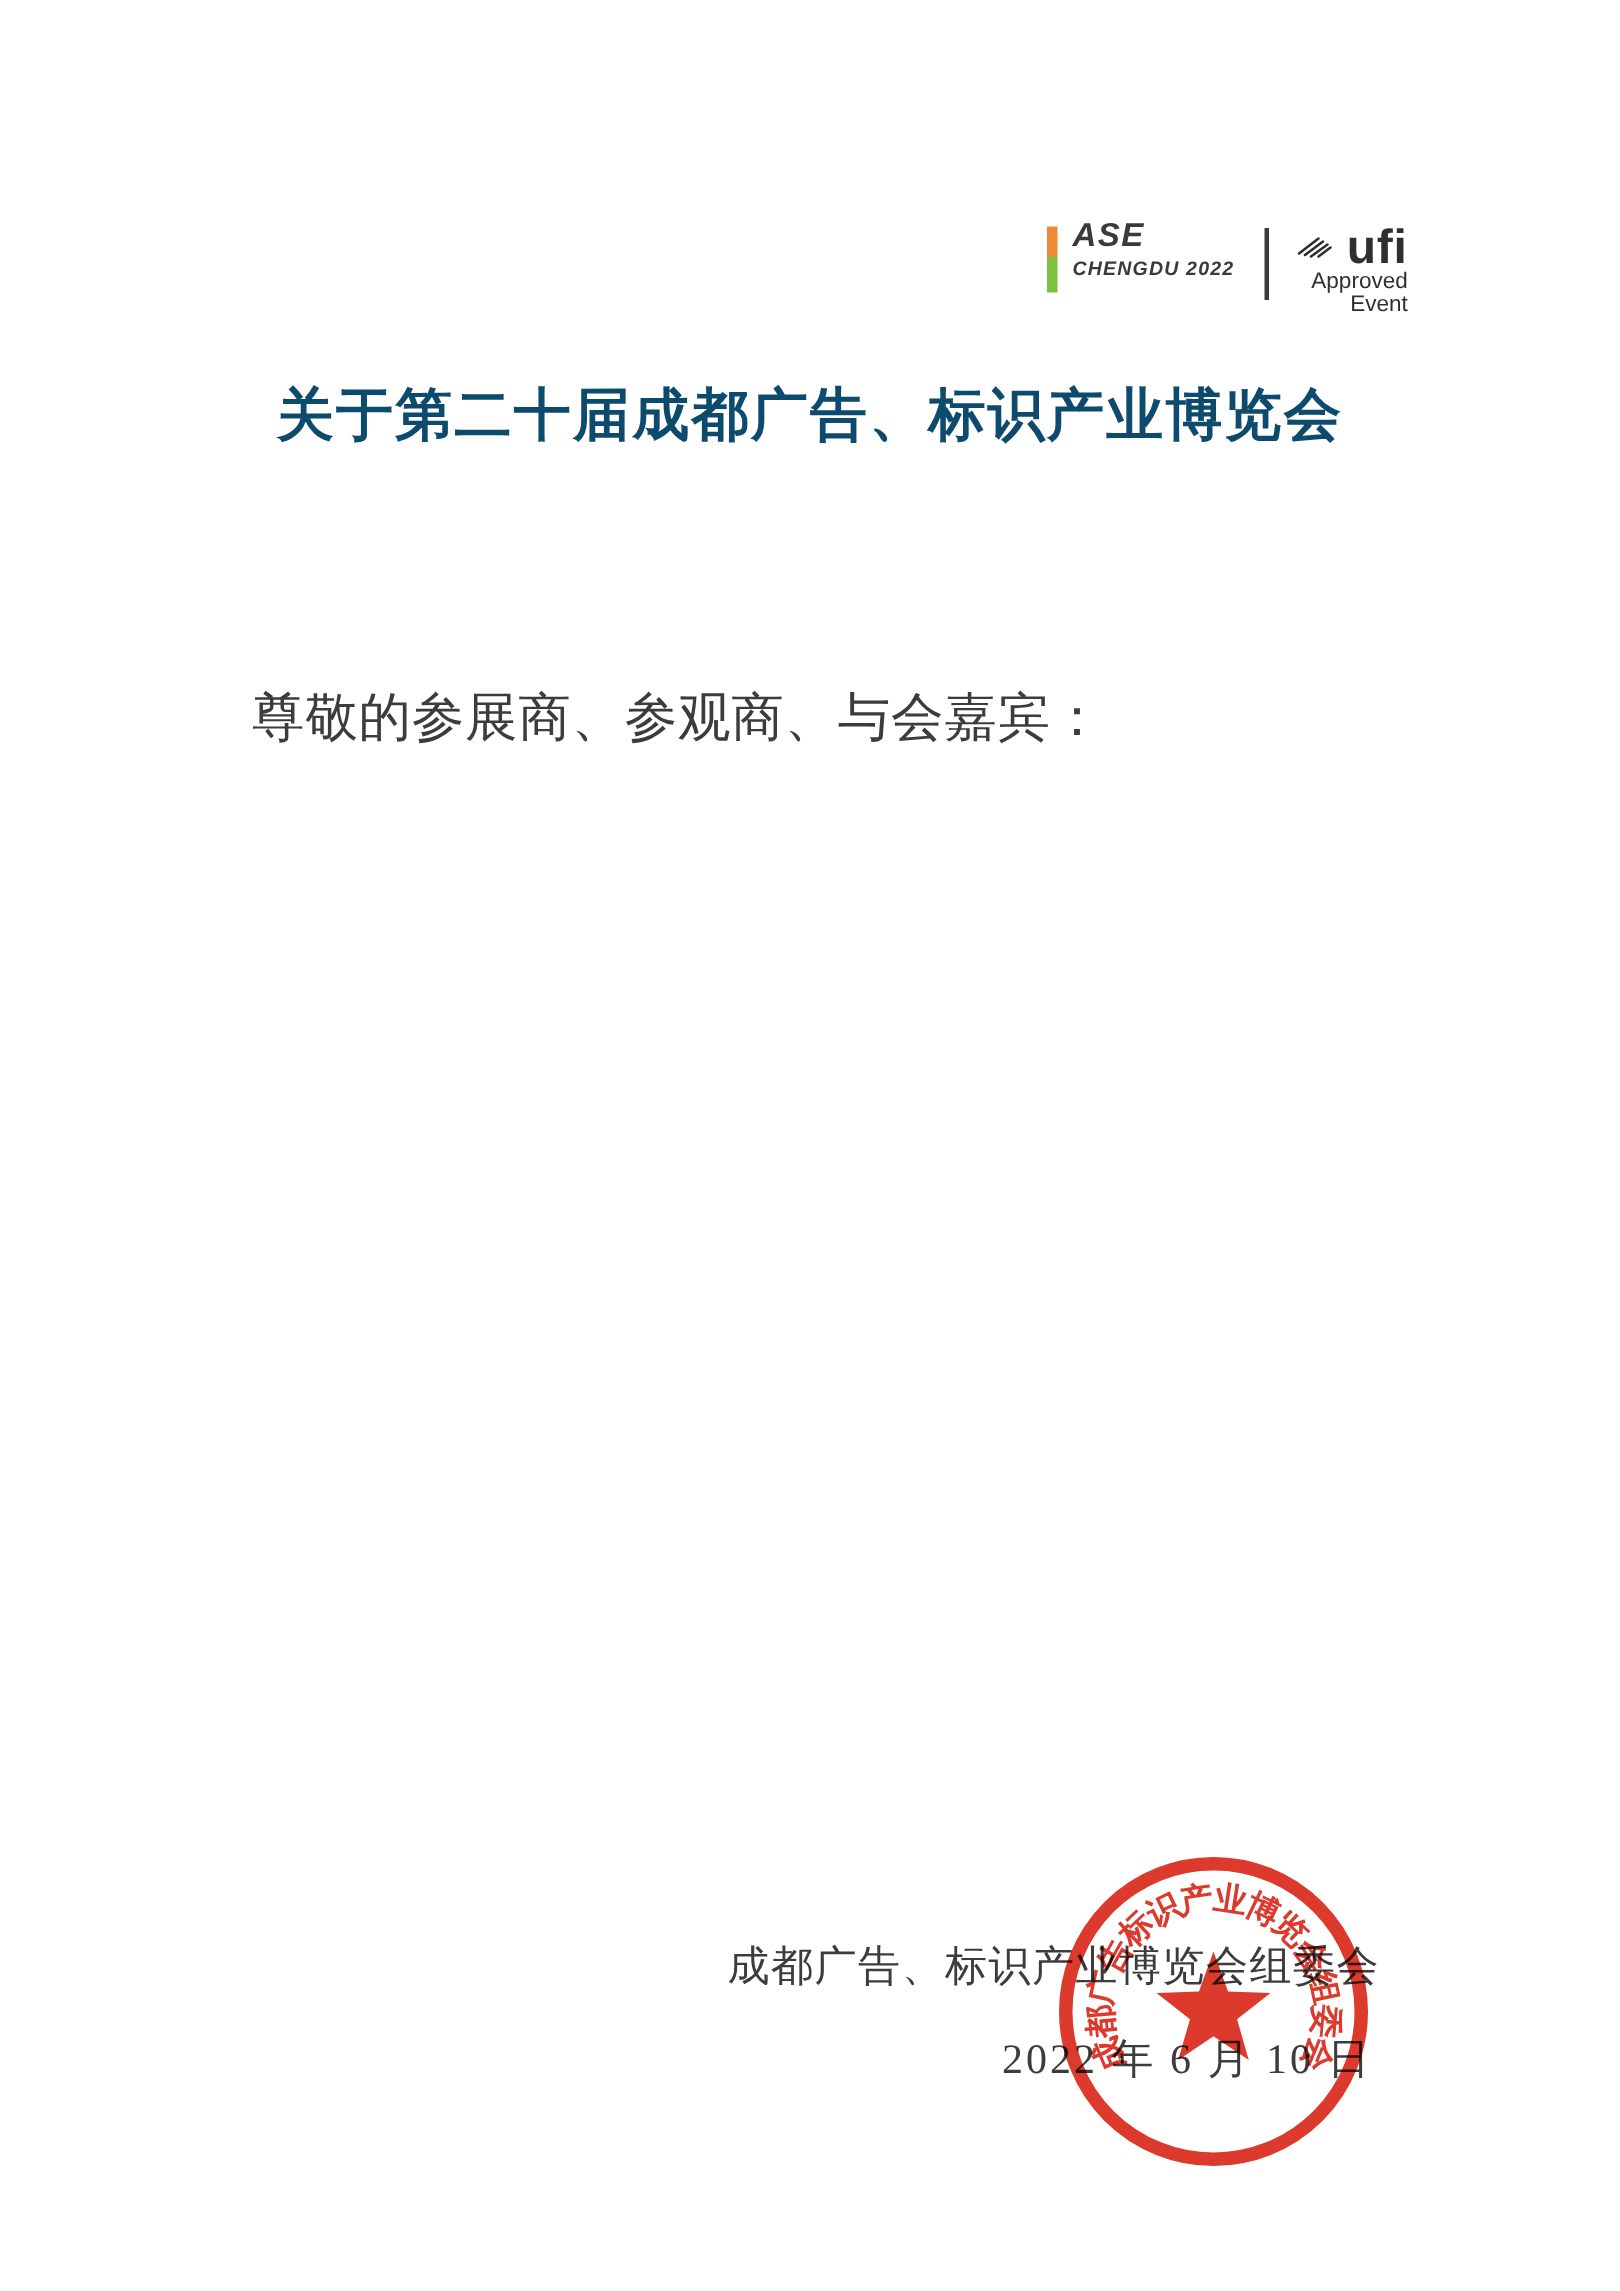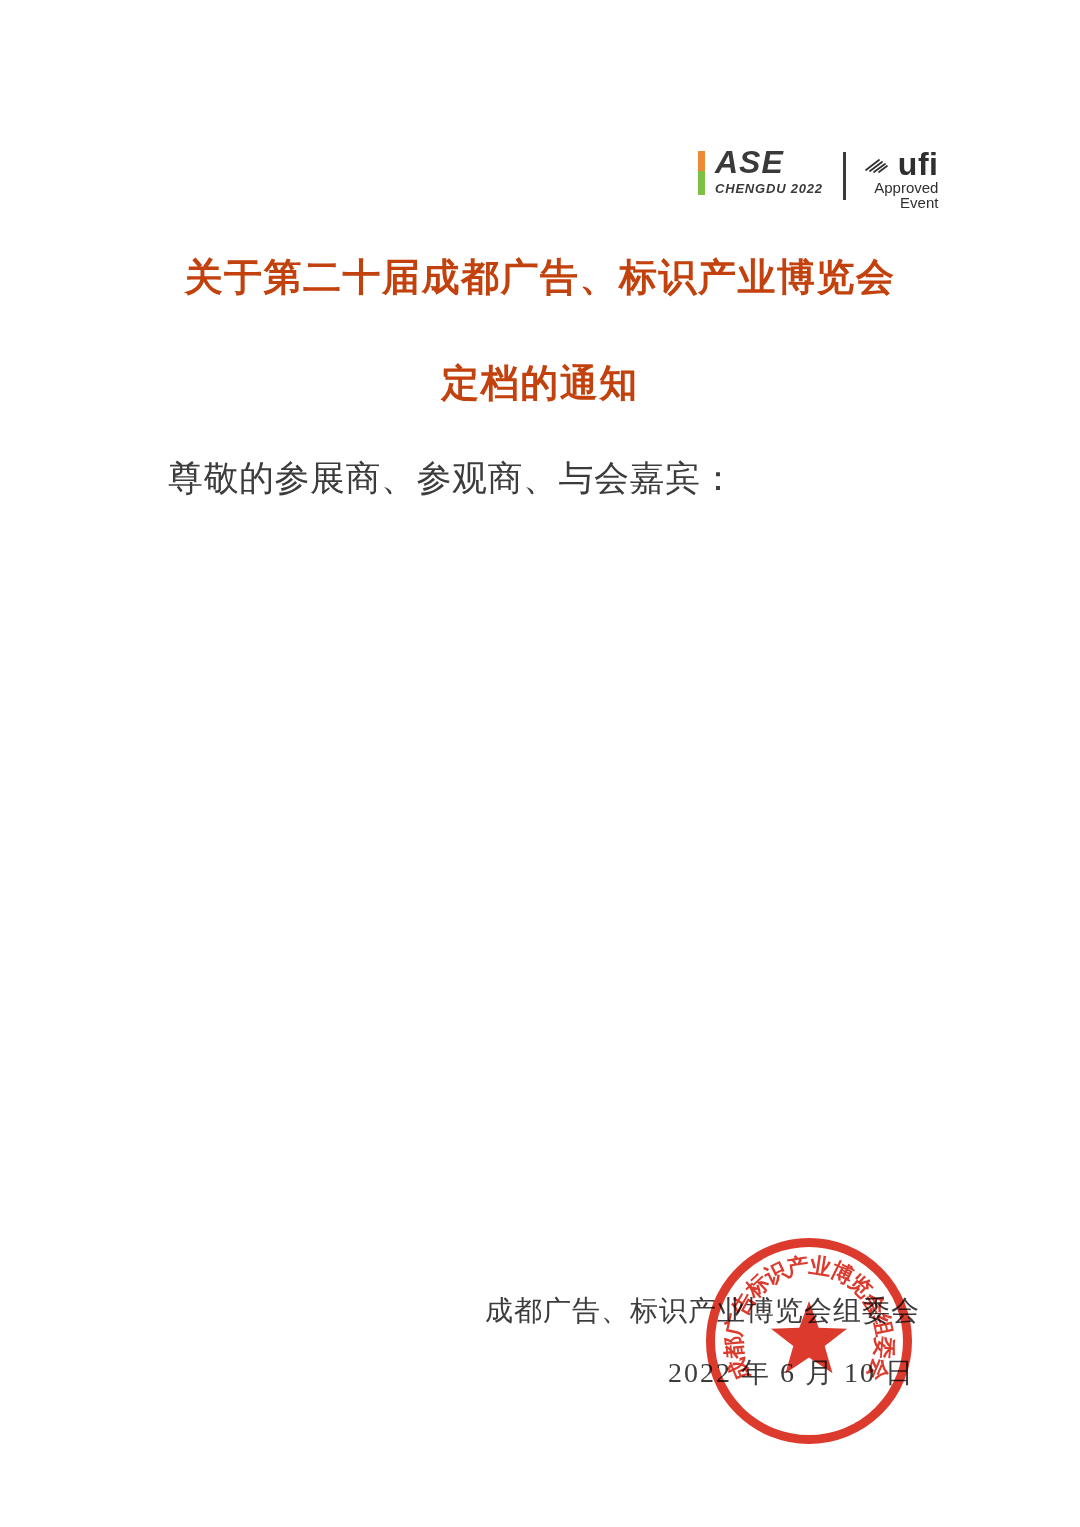--- a/index.html
+++ b/index.html
@@ -7,33 +7,33 @@
     width:1080px;height:1527px;background:#ffffff;position:relative;
     font-family:"Liberation Serif","DejaVu Serif",serif;color:#3c3c3c;
     overflow:hidden;
   }
   
   .logo{position:absolute;top:146px;left:698px;display:flex;align-items:flex-start;}
   .ase-bar{width:7px;height:44px;margin:5px 10px 0 0;
     background:linear-gradient(to bottom,#EE8A33 0 46%,#7CC142 46% 100%);}
   .ase-block{font-family:"Liberation Sans","DejaVu Sans",sans-serif;
     font-style:italic;font-weight:700;color:#3a3a3a;line-height:1;}
-  .ase-main{font-size:32px;letter-spacing:1px;}
+  .ase-main{font-size:22px;letter-spacing:1px;}
   .ase-sub{font-size:13px;letter-spacing:.8px;margin-top:4px;}
   .logo-divider{width:3px;height:48px;background:#3a3a3a;margin:6px 18px 0 20px;}
   .ufi{font-family:"Liberation Sans","DejaVu Sans",sans-serif;color:#2f2f2f;
     text-align:right;margin-top:2px;line-height:1;}
   .ufi-top{display:flex;align-items:flex-end;justify-content:flex-end;}
   .ufi-swoosh{margin:0 4px 3px 0;}
   .ufi-name{font-size:32px;font-weight:700;letter-spacing:.5px;}
   .ufi-sub{font-size:15px;line-height:15px;}
   
   .title{position:absolute;top:256px;left:0;width:1080px;text-align:center;
     font-family:"Liberation Sans","DejaVu Sans",sans-serif;font-weight:700;
-    color:#c2410c;font-size:38px;letter-spacing:1.5px;line-height:42px;}
+    color:#0c4a6e;font-size:38px;letter-spacing:1.5px;line-height:42px;}
   .title-line2{margin-top:64px;}
   
   .body-text{position:absolute;top:452px;left:168px;width:746px;
     font-size:35px;line-height:53.5px;letter-spacing:.5px;
     text-align:justify;color:#3c3c3c;}
   .body-text p{margin:0;text-indent:2em;}
   .body-text p.salutation{text-indent:0;}
   
   .sig-org{position:absolute;top:1292px;right:160px;font-size:28px;
     letter-spacing:1px;color:#3c3c3c;}
@@ -67,21 +67,20 @@
       </span>
       <span class="ufi-name">ufi</span>
     </div>
     <div class="ufi-sub">Approved</div>
     <div class="ufi-sub">Event</div>
   </div>
 </div>
 
 <div class="title">
   <div class="title-line1">关于第二十届成都广告、标识产业博览会</div>
-  <div class="title-line2">定档的通知</div>
 </div>
 
 <div class="body-text">
   <p class="salutation">尊敬的参展商、参观商、与会嘉宾：</p>
 </div>
 
 <div class="sig-org">成都广告、标识产业博览会组委会</div>
 <div class="sig-date">2022 年 6 月 10 日</div>
 
 <div class="stamp">

